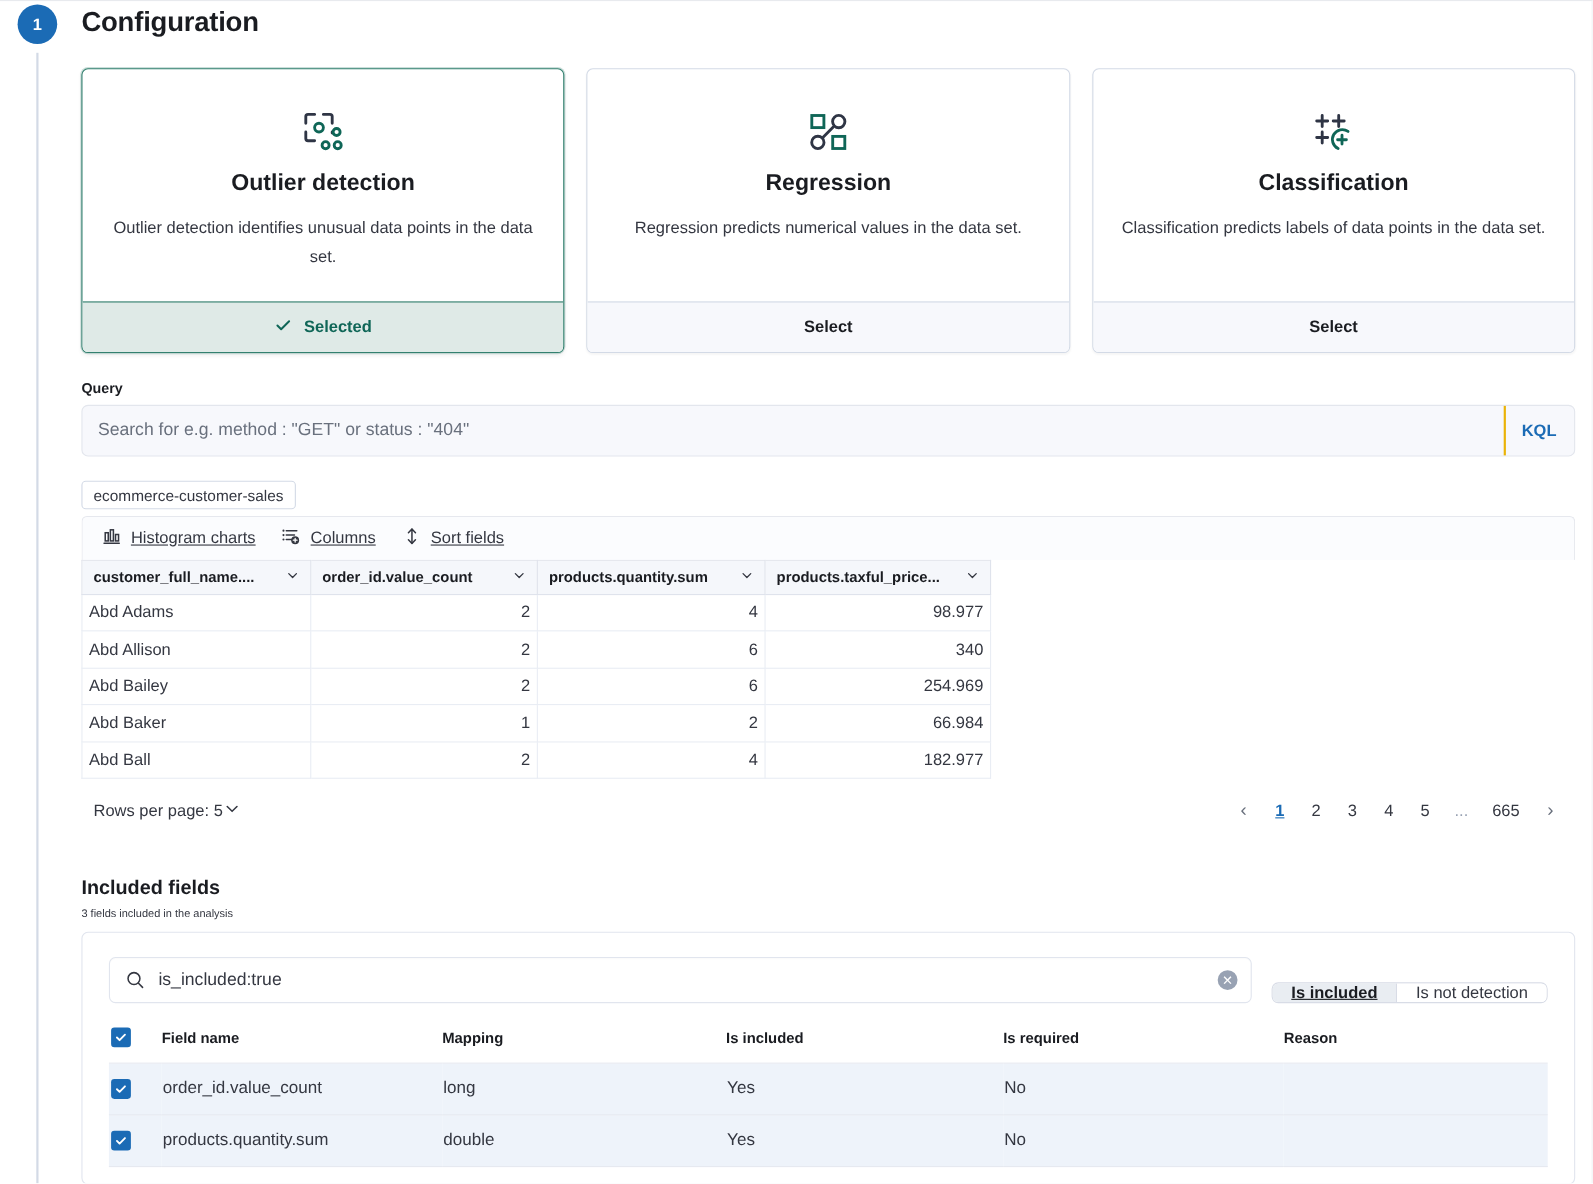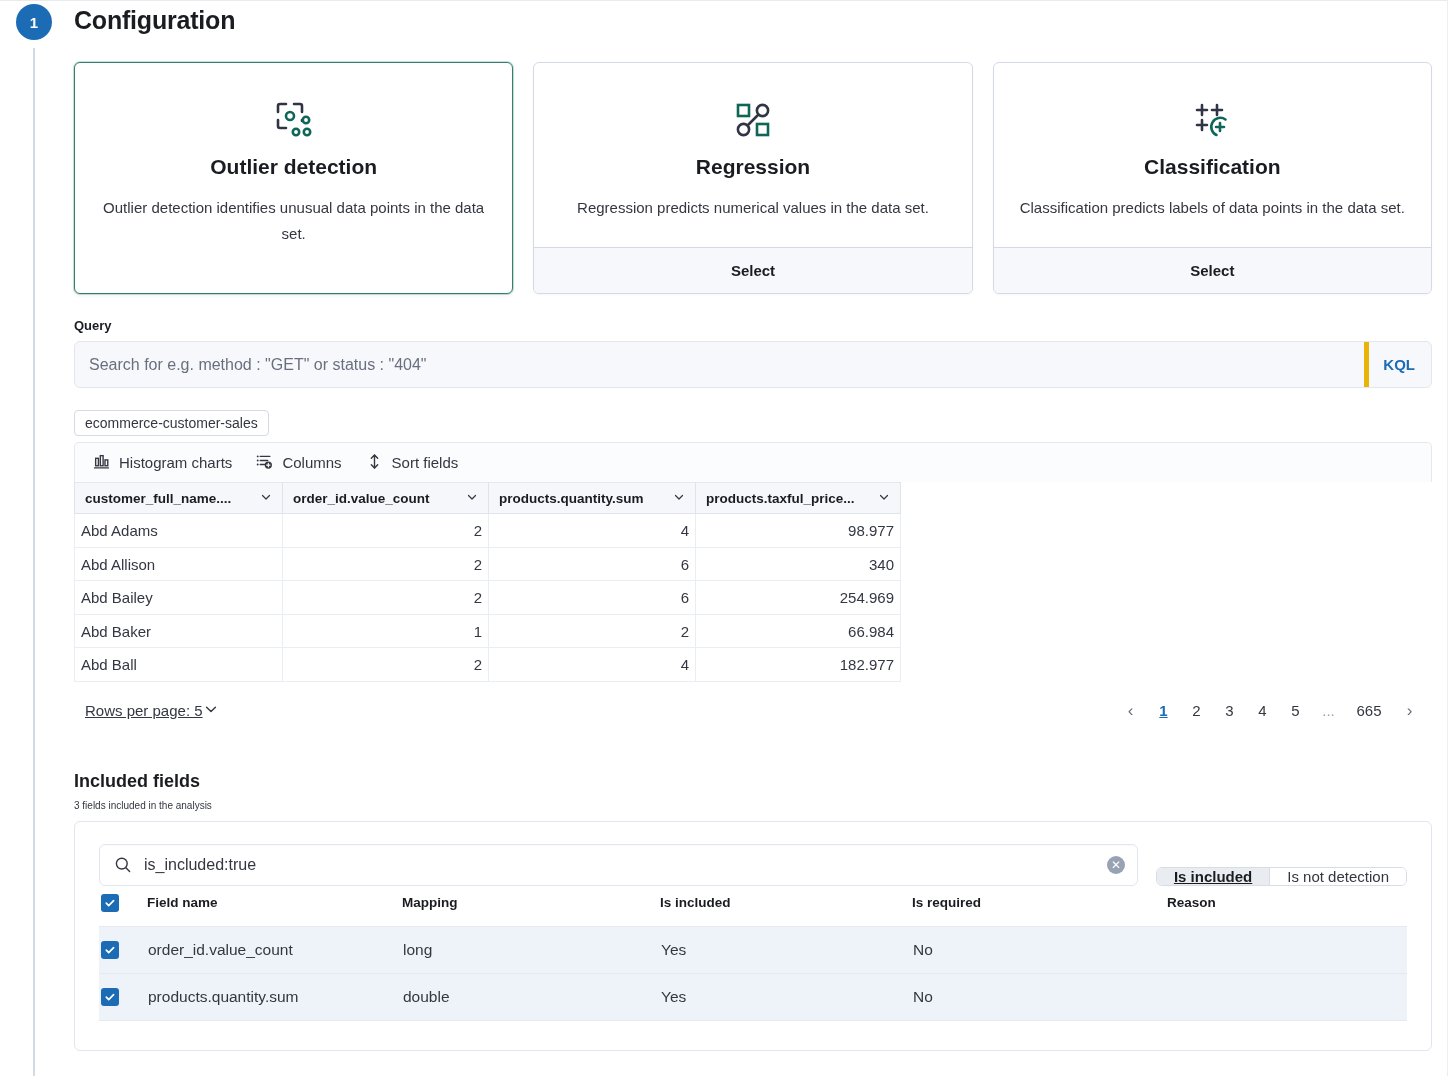--- a/index.html
+++ b/index.html
@@ -145,21 +145,21 @@
   .query-placeholder {
     font-size: 16px;
     color: #69707d;
   }
   .kql {
     position: absolute;
     right: 0; top: 0;
     height: 45px;
     display: flex; align-items: center;
     padding: 0 16px 0 14px;
-    border-left: 5px solid #eab308;
+    border-left: 2px solid #eab308;
     font-size: 15px;
     font-weight: 600;
     color: #1b6bb5;
     cursor: pointer;
   }
 
   
   .index-pill {
     display: inline-block;
     margin: 22px 0 6px;
@@ -183,20 +183,21 @@
     gap: 24px;
     padding-left: 18px;
   }
   .tool-btn {
     display: flex;
     align-items: center;
     gap: 9px;
     font-size: 15px;
     color: #343741;
     cursor: pointer;
+    text-decoration: underline;
   }
 
   
   .grid {
     border-collapse: collapse;
     table-layout: fixed;
     width: 826px;
   }
   .grid th {
     background: #f5f7fb;
@@ -230,21 +231,20 @@
     height: 44px;
     display: flex;
     align-items: center;
     margin-top: 7px;
   }
   .rows-per-page {
     display: flex; align-items: flex-end; gap: 1px;
     font-size: 15px; color: #343741;
     padding-left: 11px;
     cursor: pointer;
-    text-decoration: underline;
   }
   .page-nums {
     position: absolute;
     right: 6px;
     display: flex;
     align-items: center;
     gap: 0;
   }
   .page-nums > * {
     min-width: 33px;
@@ -330,21 +330,21 @@
     background: #fff;
   }
   .toggle-btn.active {
     background: #e9edf2;
     font-weight: 700;
     text-decoration: underline;
     color: #1a1c21;
   }
   .toggle-sep { width: 1px; background: #d8dce6; }
 
-  .fields-table { width: 100%; border-collapse: collapse; margin-top: 8px; }
+  .fields-table { width: 100%; border-collapse: collapse; margin-top: 22px; }
   .fields-table th {
     text-align: left;
     font-size: 13.5px;
     font-weight: 700;
     color: #1a1c21;
     padding: 0 0 14px 0;
     border-bottom: 1px solid #e6e9f0;
   }
   .fields-table td {
     font-size: 15.5px;
@@ -393,20 +393,28 @@
               <path d="M7 23v6a2 2 0 0 0 2 2h6" stroke="#2f3545" stroke-width="2.6" stroke-linecap="round"></path>
               <path d="M31 23v1" stroke="#2f3545" stroke-width="2.6" stroke-linecap="round"></path>
               <circle cx="19" cy="19" r="4" stroke="#0f6657" stroke-width="2.6"></circle>
               <circle cx="35" cy="23" r="3.2" stroke="#0f6657" stroke-width="2.6"></circle>
               <circle cx="25" cy="35" r="3.2" stroke="#0f6657" stroke-width="2.6"></circle>
               <circle cx="36" cy="35" r="3.2" stroke="#0f6657" stroke-width="2.6"></circle>
             </svg>
           </div>
           <div class="card-title">Outlier detection</div>
           <div class="card-desc">Outlier detection identifies unusual data points in the data set.</div>
+        </div>
+        <div class="card-footer selected-footer">
+          <span class="check-glyph">
+            <svg width="17" height="17" viewBox="0 0 16 16" fill="none">
+              <path d="M3 8.4L6.2 11.6L13 4.8" stroke="#0f6657" stroke-width="1.7" stroke-linecap="round" stroke-linejoin="round"></path>
+            </svg>
+          </span>
+          <span>Selected</span>
         </div>
       </div>
 
       <div class="card">
         <div class="card-body">
           <div class="card-icon">
             <svg width="46" height="46" viewBox="0 0 46 46" fill="none">
               <rect x="8" y="8" width="11" height="11" stroke="#0f6657" stroke-width="2.6"></rect>
               <rect x="27" y="27" width="11" height="11" stroke="#0f6657" stroke-width="2.6"></rect>
               <circle cx="32.5" cy="13.5" r="5.6" stroke="#2f3545" stroke-width="2.6"></circle>

